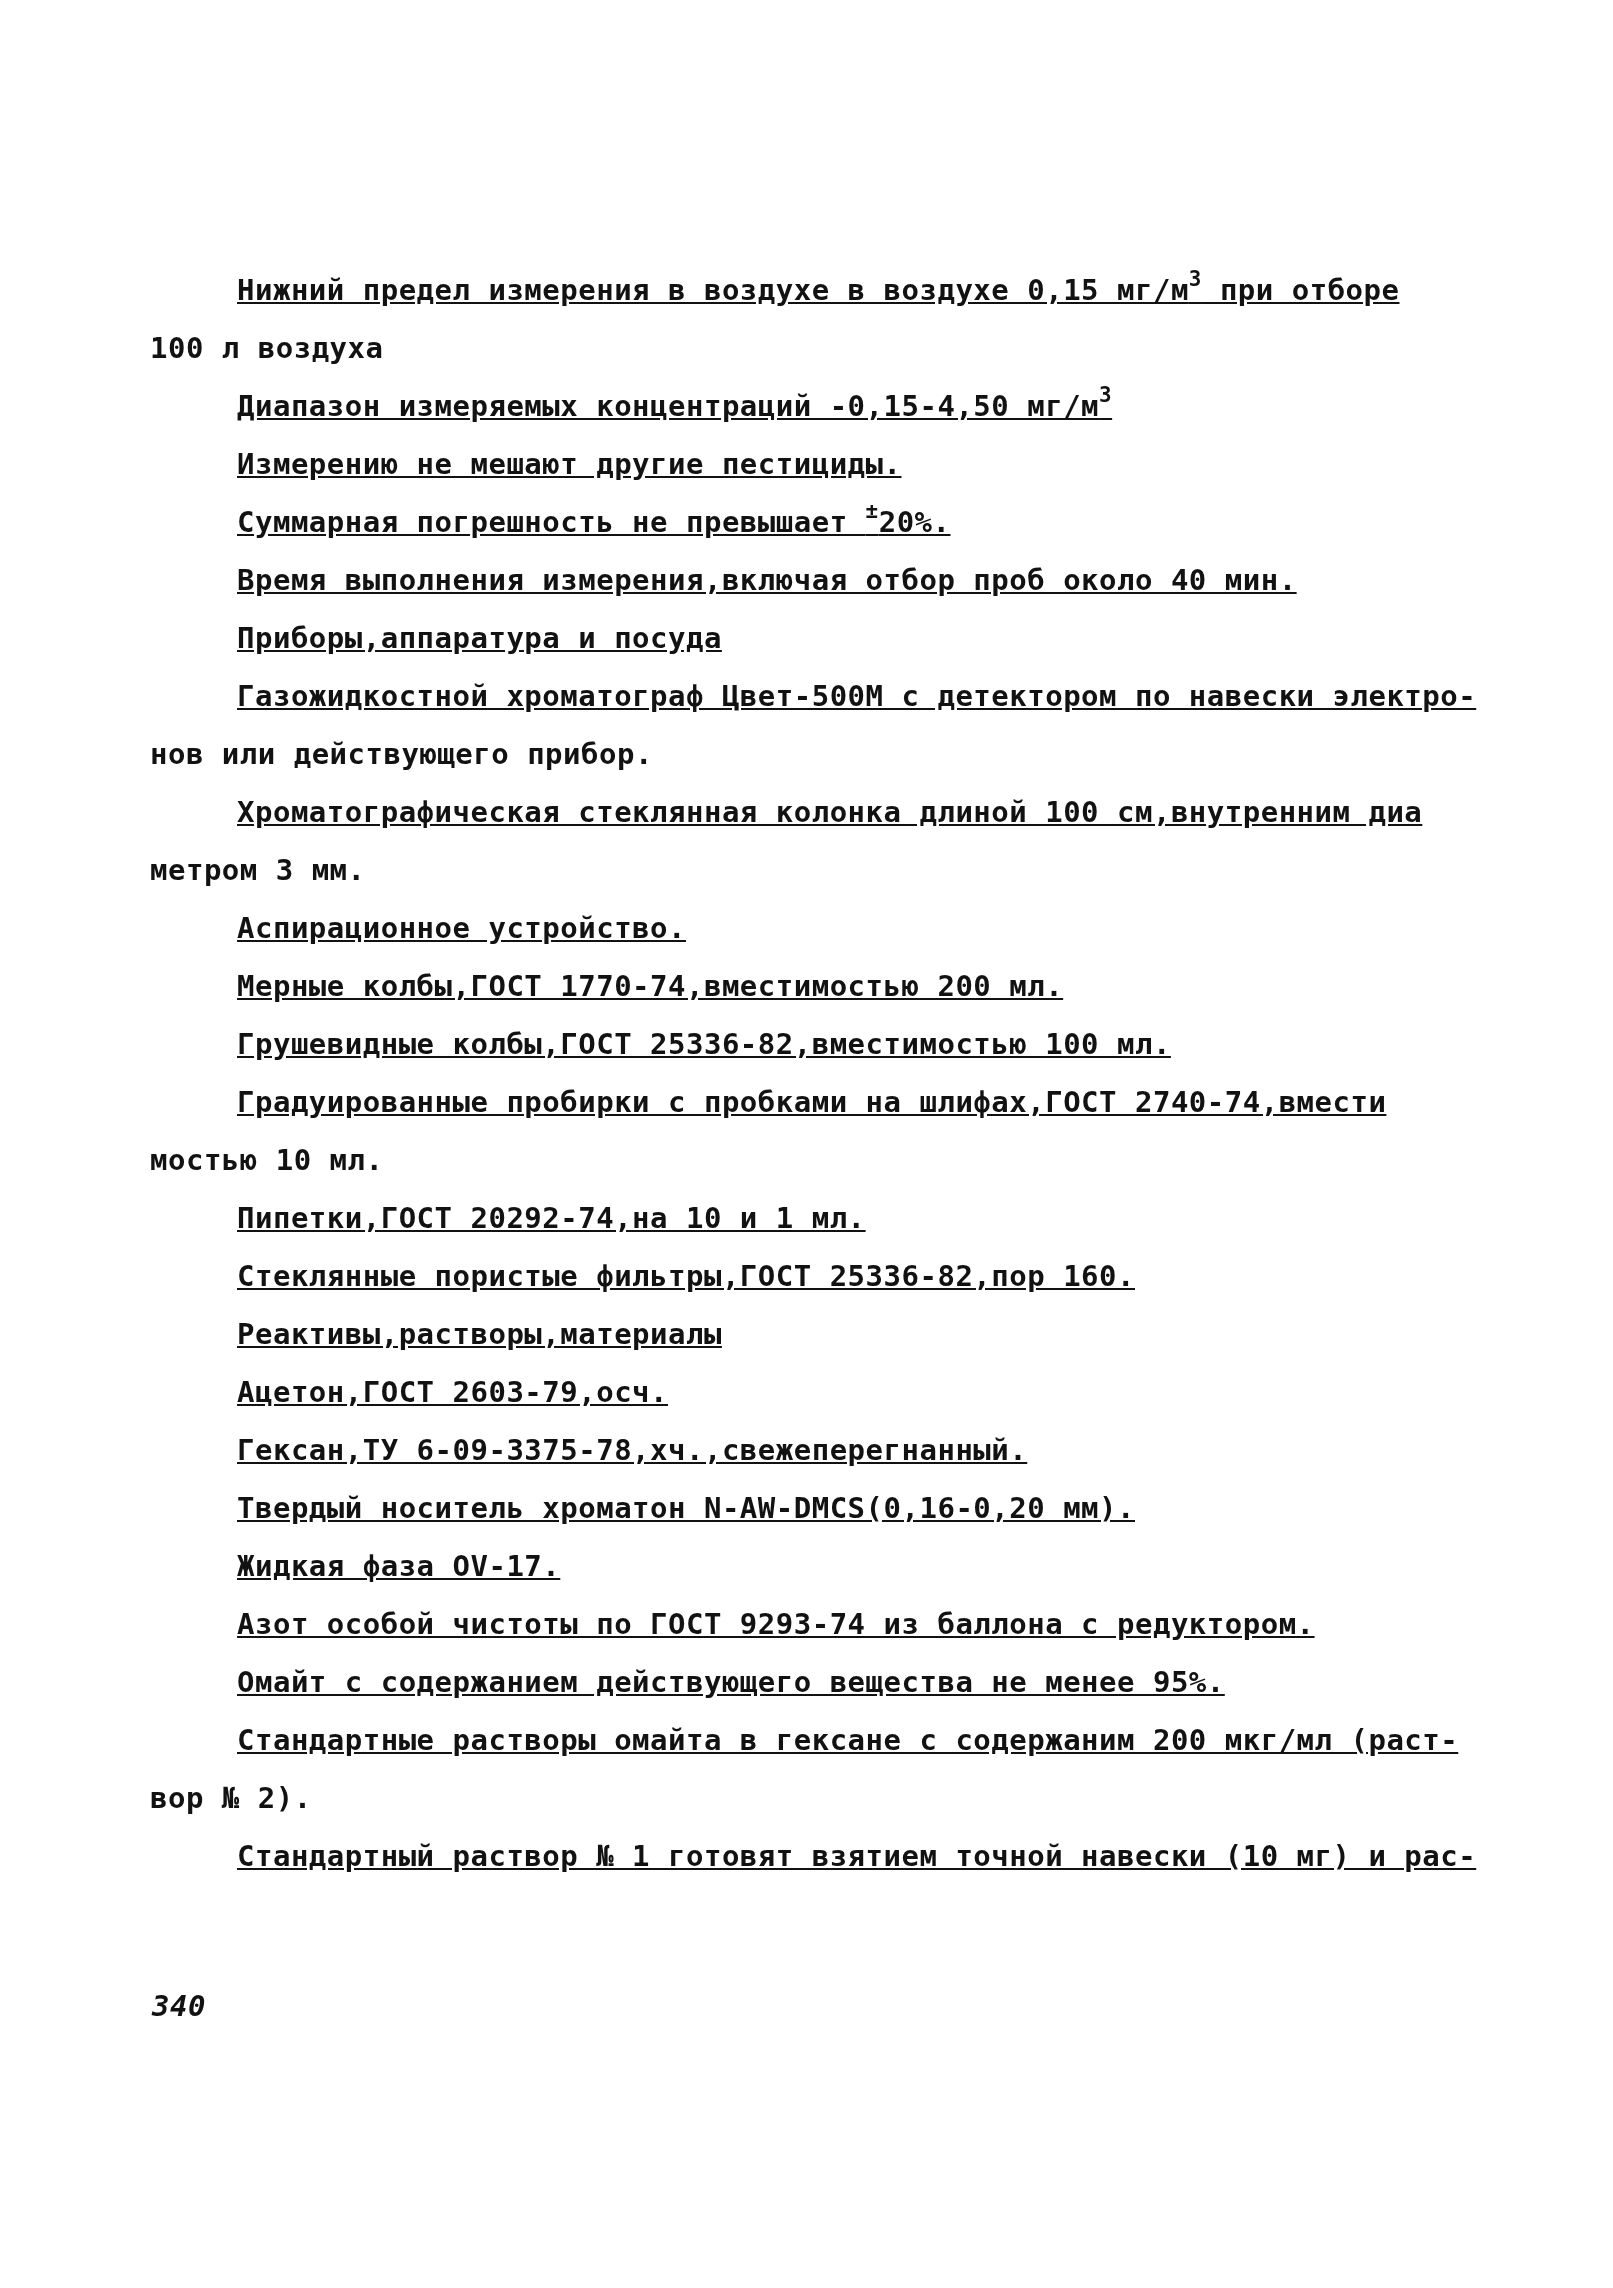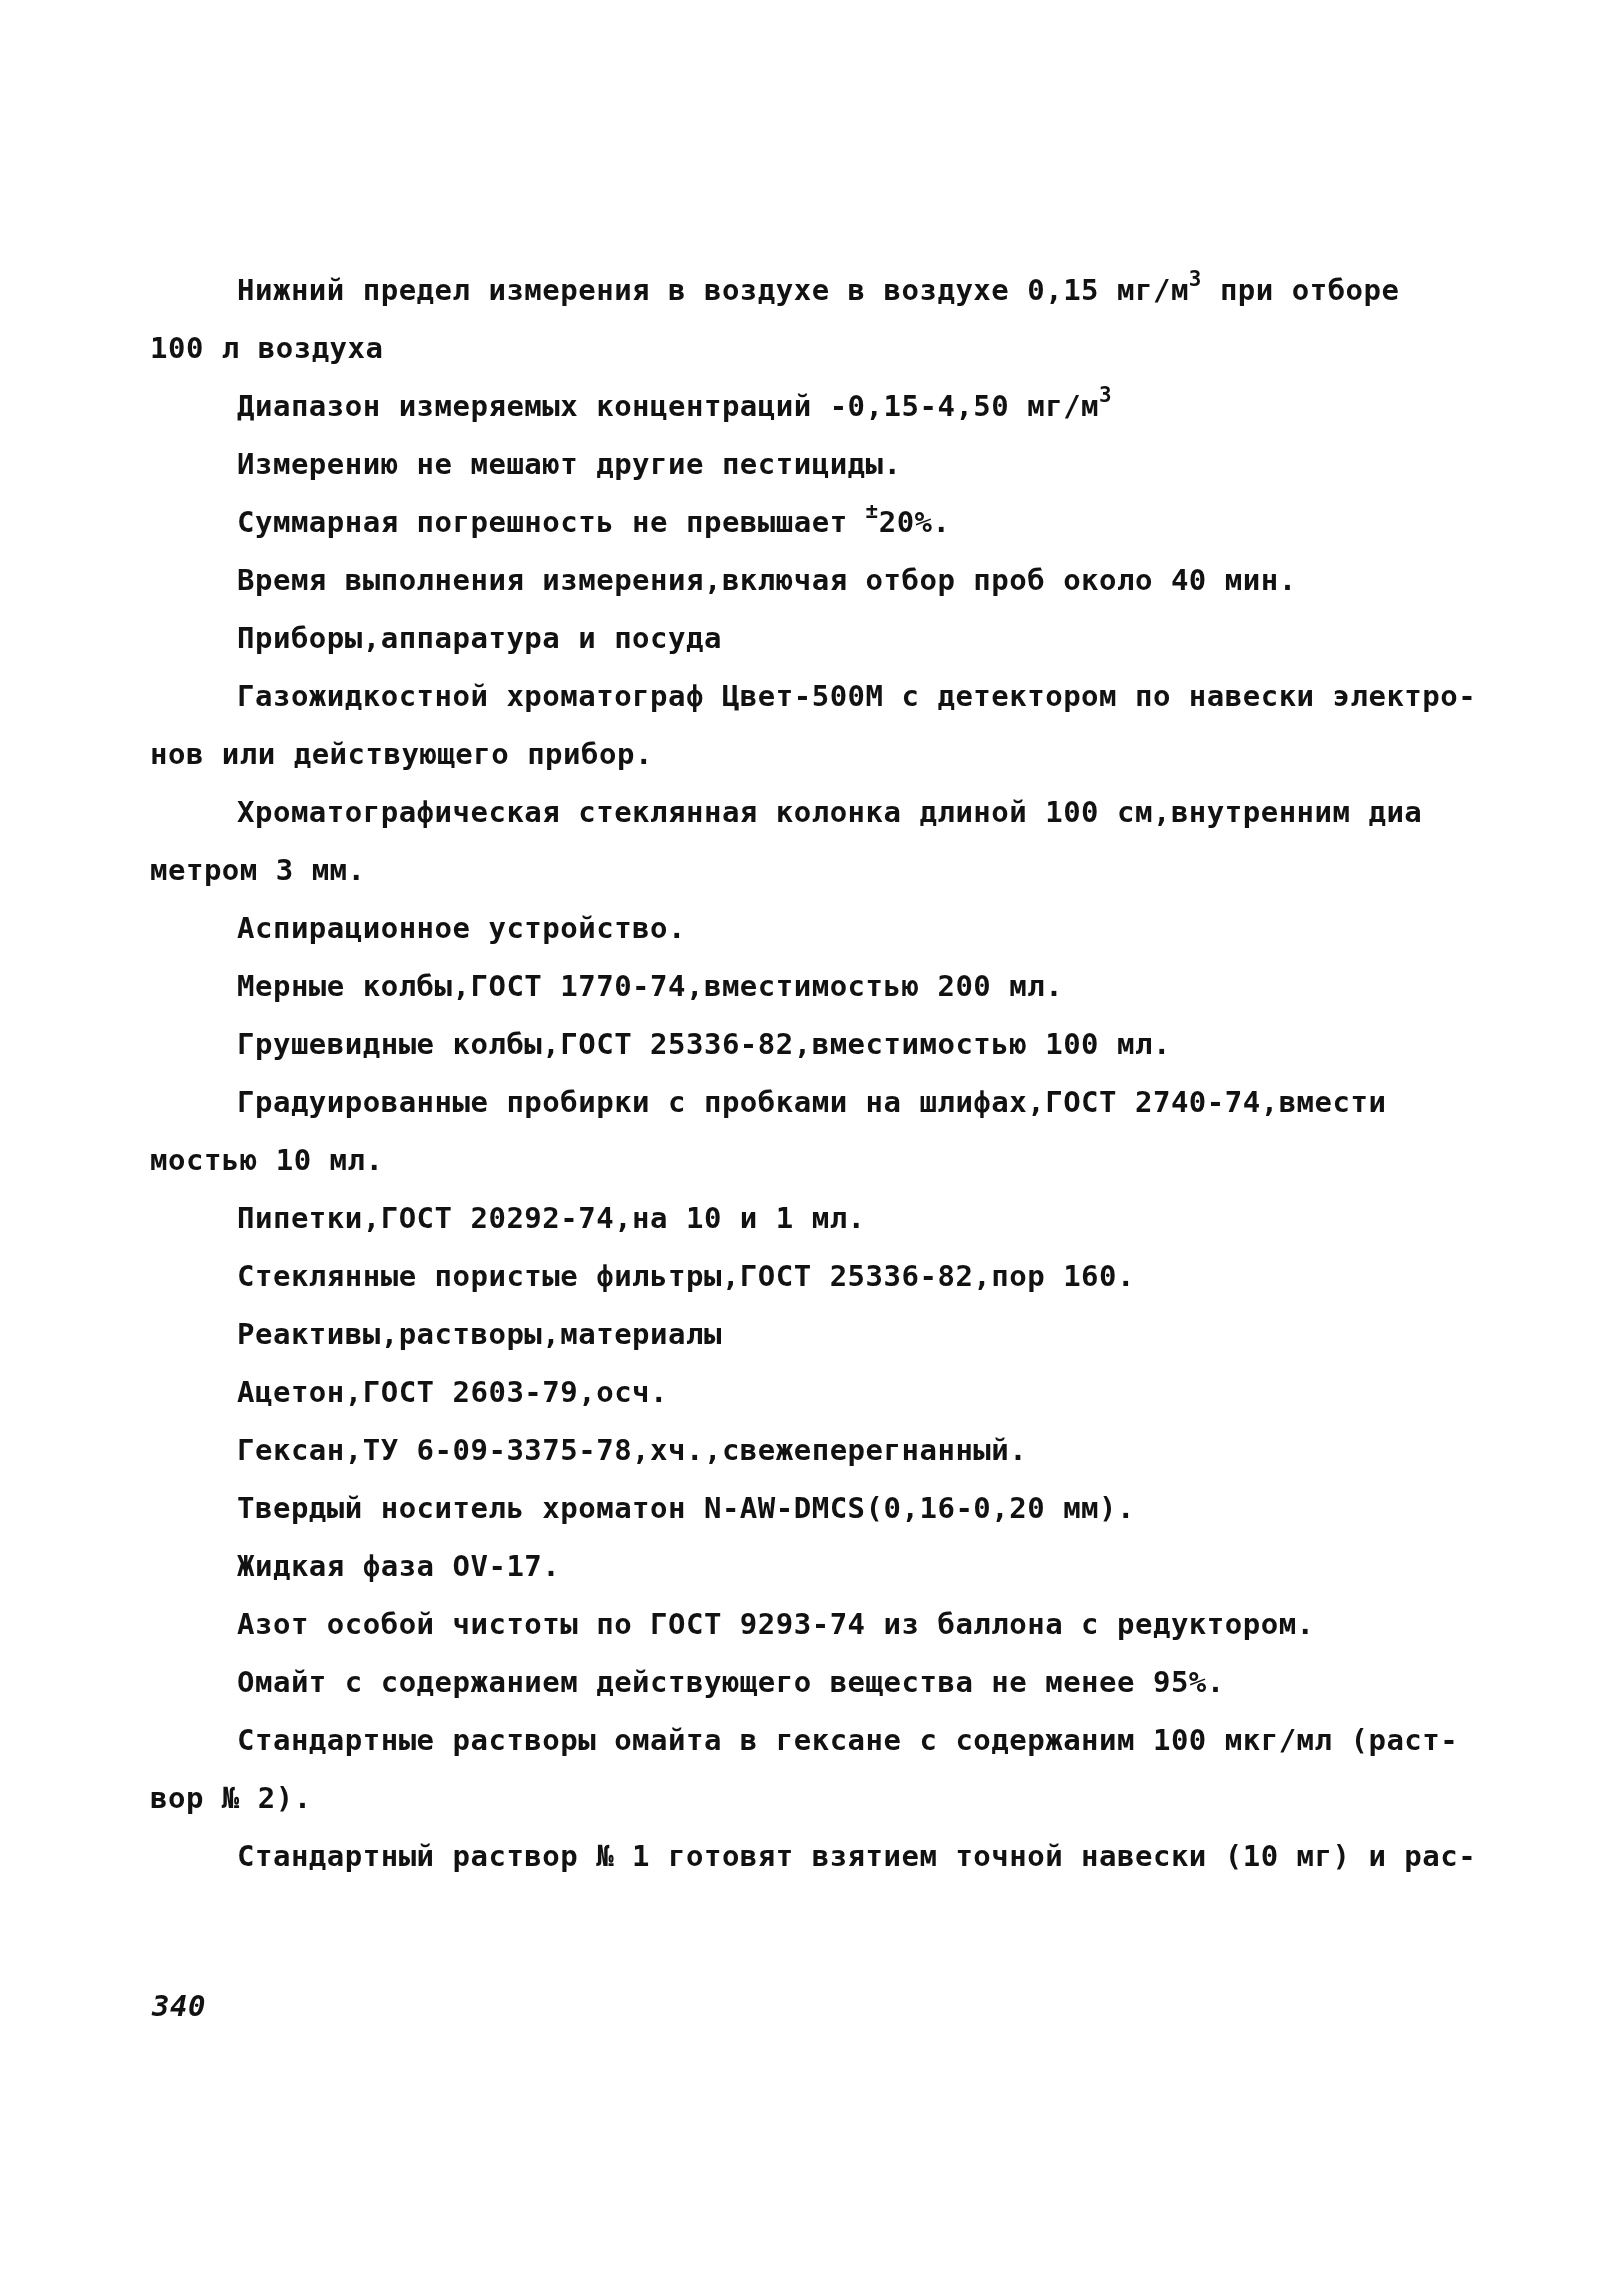--- a/index.html
+++ b/index.html
@@ -28,20 +28,21 @@
     font-weight: 700;
     letter-spacing: 0.5px;
     line-height: 58px;
   }
   .line {
     height: 58px;
     white-space: nowrap;
   }
   .line.indent {
     padding-left: 87px;
+    text-decoration: underline;
   }
   .text-block sup, .page sup {
     font-size: 0.72em;
     line-height: 0;
     position: relative;
     top: -0.15em;
   }
   .page-number {
     position: absolute;
     left: 152px;
@@ -76,19 +77,19 @@
       <div class="line">мостью 10 мл.</div>
       <div class="line indent">Пипетки,ГОСТ 20292-74,на 10 и 1 мл.</div>
       <div class="line indent">Стеклянные пористые фильтры,ГОСТ 25336-82,пор 160.</div>
       <div class="line indent">Реактивы,растворы,материалы</div>
       <div class="line indent">Ацетон,ГОСТ 2603-79,осч.</div>
       <div class="line indent">Гексан,ТУ 6-09-3375-78,хч.,свежеперегнанный.</div>
       <div class="line indent">Твердый носитель хроматон N-AW-DMCS(0,16-0,20 мм).</div>
       <div class="line indent">Жидкая фаза OV-17.</div>
       <div class="line indent">Азот особой чистоты по ГОСТ 9293-74 из баллона с редуктором.</div>
       <div class="line indent">Омайт с содержанием действующего вещества не менее 95%.</div>
-      <div class="line indent">Стандартные растворы омайта в гексане с содержаним 100 мкг/мл (раст-</div>
+      <div class="line indent">Стандартные растворы омайта в гексане с содержаним 200 мкг/мл (раст-</div>
       <div class="line">вор № 2).</div>
       <div class="line indent">Стандартный раствор № 1 готовят взятием точной навески (10 мг) и рас-</div>
     </div>
   <div class="page-number">340</div>
 </div>
 
 
 </body></html>

